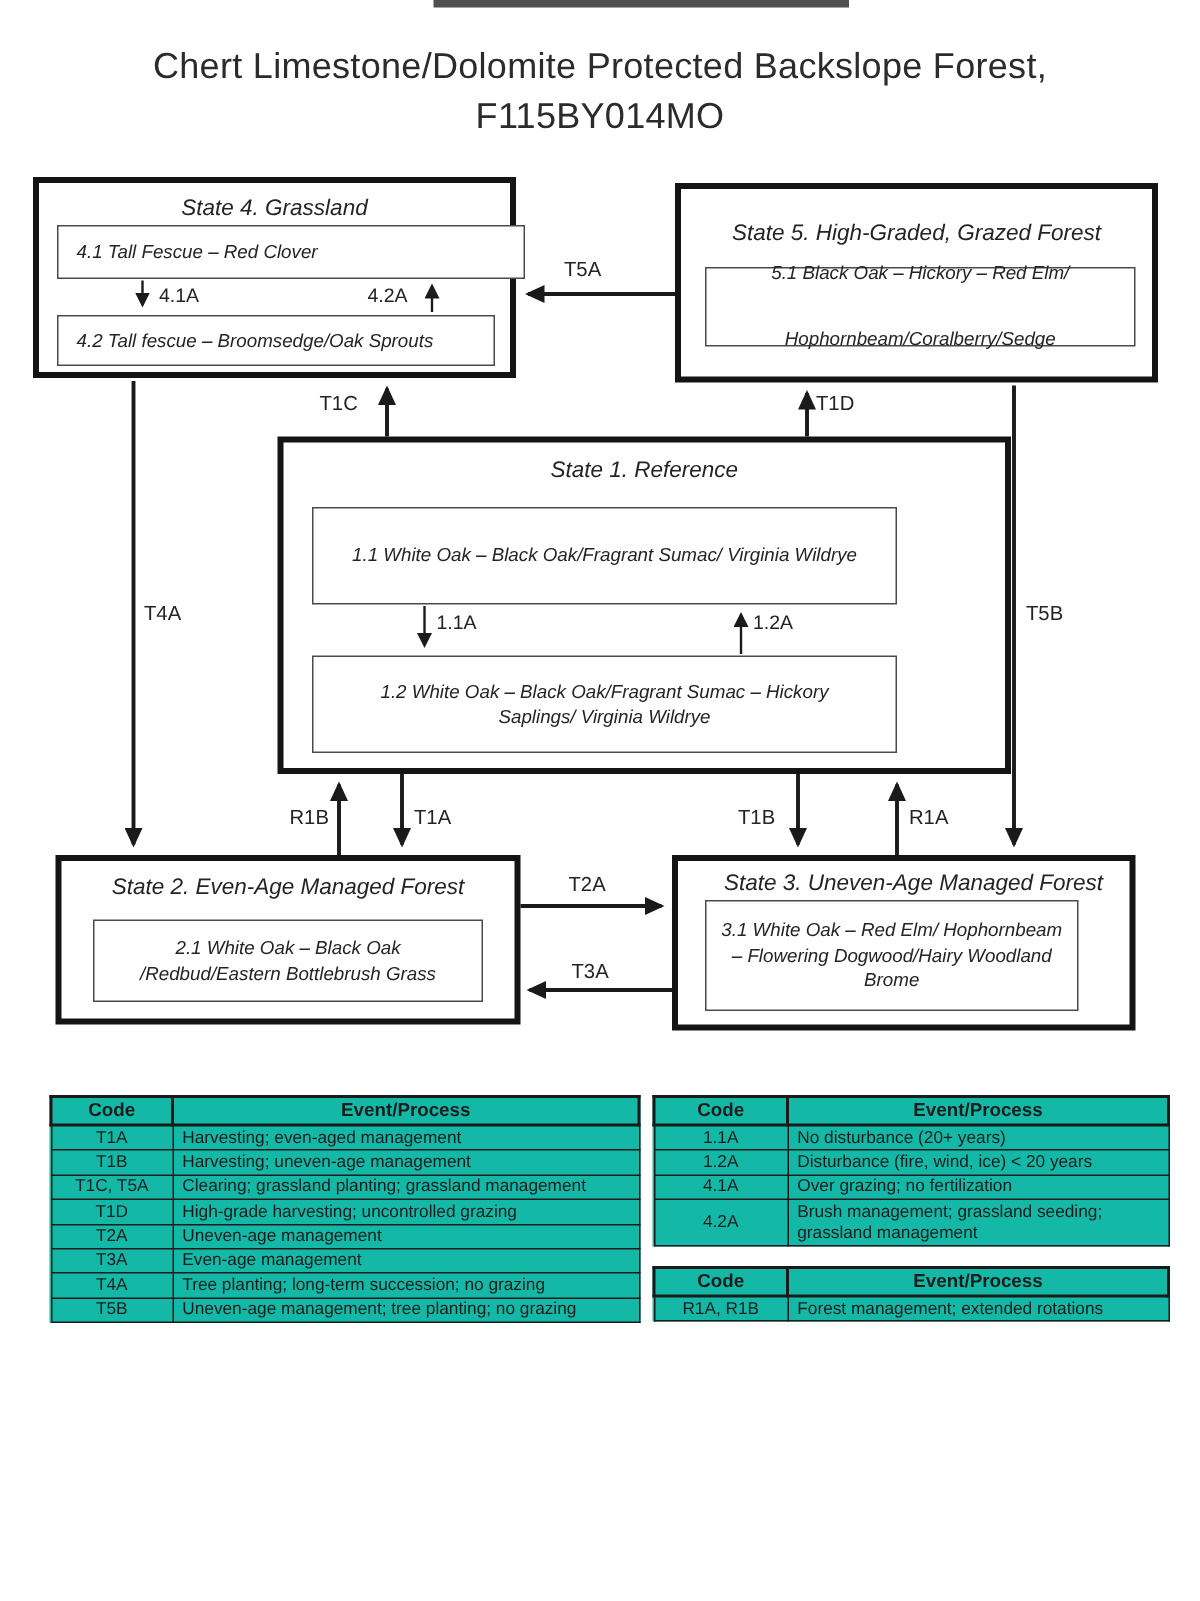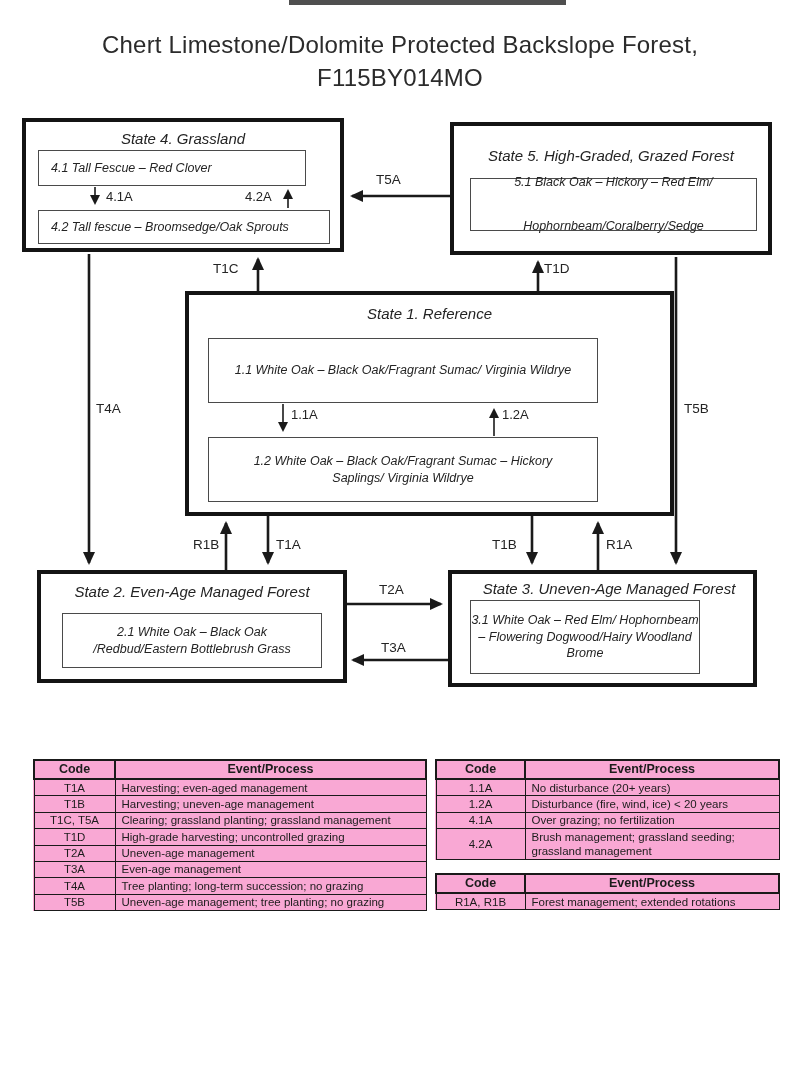--- a/index.html
+++ b/index.html
@@ -25,21 +25,21 @@
   .overlay{position:absolute;left:0;top:0;z-index:3;pointer-events:none;}
   .overlay line{stroke:#1a1a1a;}
   .overlay .big{stroke-width:2.6px;}
   .overlay .small{stroke-width:1.6px;}
   .overlay marker path{fill:#1a1a1a;}
   .tcode{
     position:absolute;font-size:13.5px;color:#242424;z-index:4;background:transparent;
   }
   .pcode{position:absolute;font-size:13px;color:#242424;z-index:4;}
   table.tbl{
-    position:absolute;border-collapse:collapse;background:#f9a8d4;table-layout:fixed;z-index:2;margin-top:29px;
+    position:absolute;border-collapse:collapse;background:#14b8a6;table-layout:fixed;z-index:2;
   }
   table.tbl th{
     border:2px solid #1a1a1a;font-size:12.5px;font-weight:bold;text-align:center;
     padding:1px 3px;color:#1c1c1c;line-height:1.2;
   }
   table.tbl td{
     border:1.6px solid #1a1a1a;font-size:11.5px;padding:0.5px 3px;color:#1c1c1c;
     line-height:1.25;height:14px;
   }
   table.tbl td.code{text-align:center;}
@@ -52,21 +52,21 @@
 
   <div class="top-bar"></div>
 
   <div class="title">
     <div>Chert Limestone/Dolomite Protected Backslope Forest,</div>
     <div>F115BY014MO</div>
   </div>
 
   <div class="state" style="left:22px;top:118px;width:322px;height:134px;">
     <div class="state-title" style="margin-top:8px;">State 4. Grassland</div>
-    <div class="community left-text" style="left:12px;top:28px;width:268px;height:36px;">
+    <div class="community left-text" style="left:12px;top:28px;width:312px;height:36px;">
       <div>4.1 Tall Fescue – Red Clover</div>
     </div>
     <div class="community left-text" style="left:12px;top:88px;width:292px;height:34px;">
       <div>4.2 Tall fescue – Broomsedge/Oak Sprouts</div>
     </div>
   </div>
 
   <div class="state" style="left:450px;top:122px;width:322px;height:133px;">
     <div class="state-title" style="margin-top:21px;">State 5. High-Graded, Grazed Forest</div>
     <div class="community" style="left:16px;top:52px;width:287px;height:53px;gap:27px;">
@@ -89,21 +89,21 @@
   <div class="state" style="left:37px;top:570px;width:310px;height:113px;">
     <div class="state-title" style="margin-top:9px;">State 2. Even-Age Managed Forest</div>
     <div class="community" style="left:21px;top:39px;width:260px;height:55px;">
       <div>2.1 White Oak – Black Oak</div>
       <div>/Redbud/Eastern Bottlebrush Grass</div>
     </div>
   </div>
 
   <div class="state" style="left:448px;top:570px;width:309px;height:117px;">
     <div class="state-title" style="margin-top:6px;padding-left:13px;">State 3. Uneven-Age Managed Forest</div>
-    <div class="community" style="left:18px;top:26px;width:230px;height:74px;">
+    <div class="community" style="left:18px;top:26px;width:249px;height:74px;">
       <div>3.1 White Oak – Red Elm/ Hophornbeam</div>
       <div>– Flowering Dogwood/Hairy Woodland</div>
       <div>Brome</div>
     </div>
   </div>
 
   <svg class="overlay" width="800" height="1067" viewBox="0 0 800 1067">
     <defs>
       <marker id="mBig" markerUnits="userSpaceOnUse" markerWidth="14" markerHeight="12" refX="11" refY="6" orient="auto">
         <path d="M0,0 L13,6 L0,12 Z"></path>

